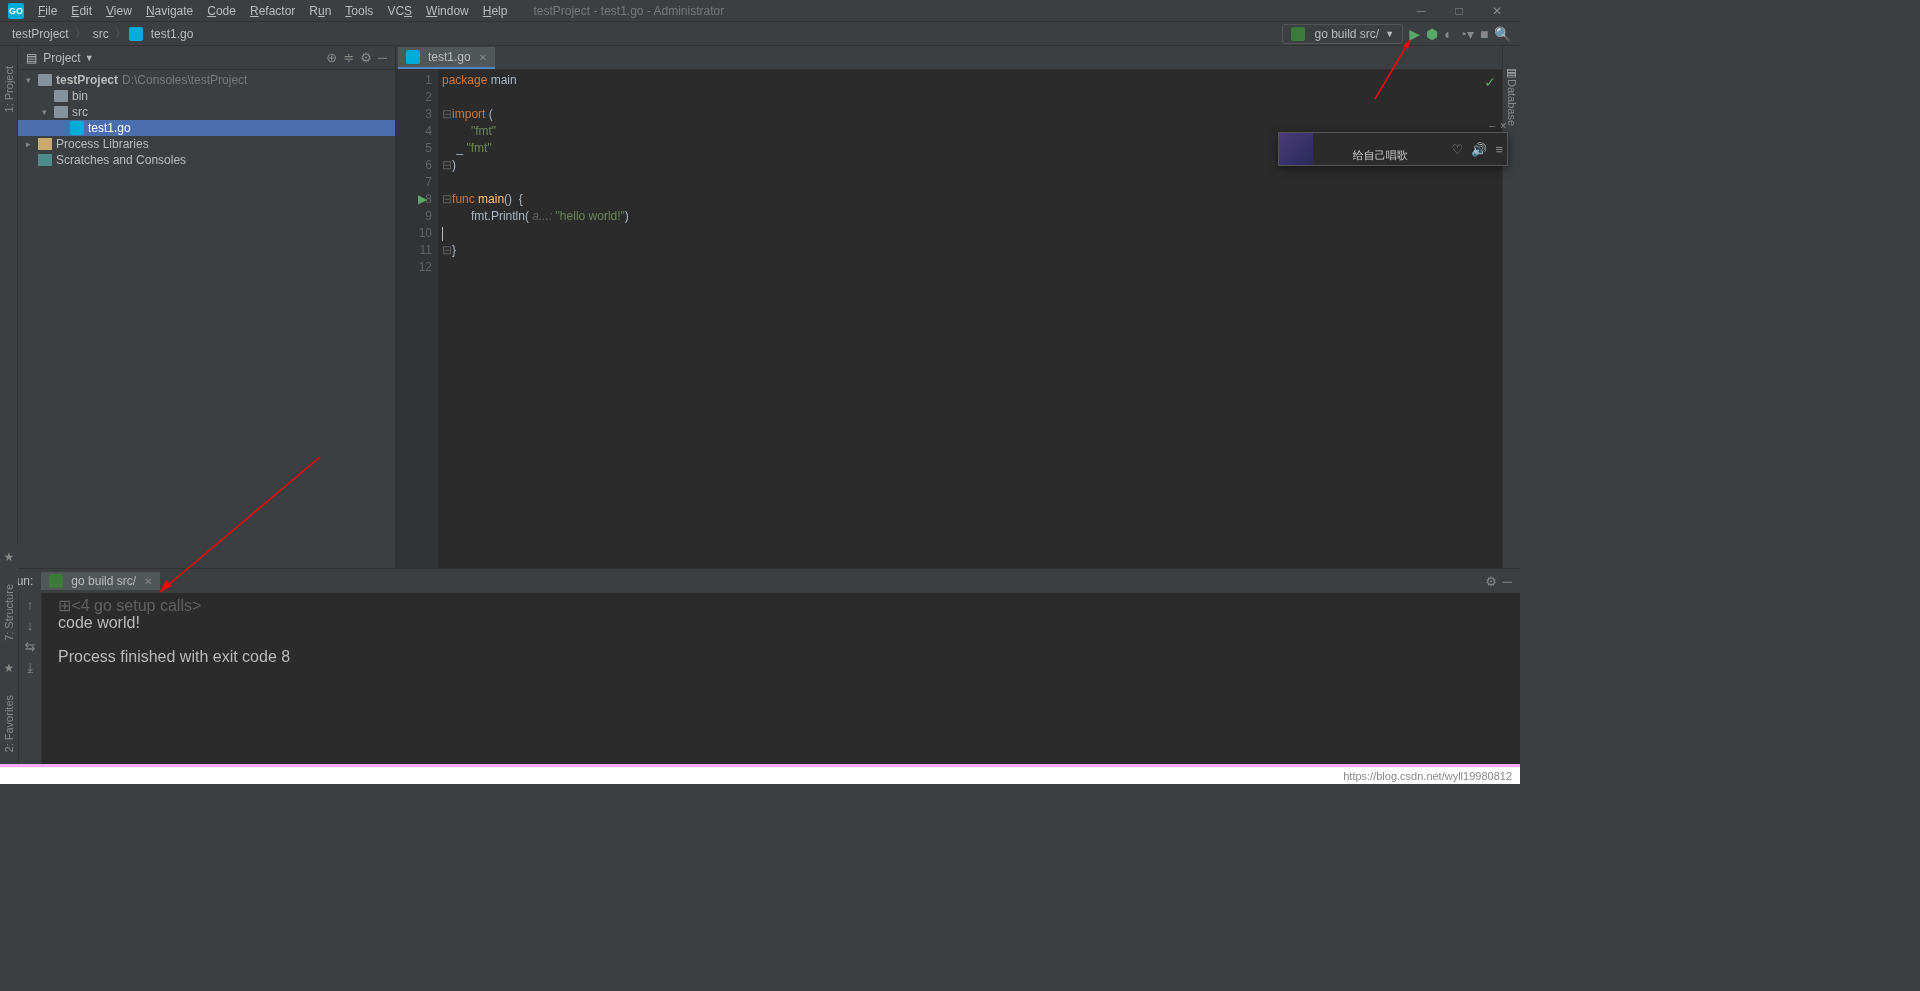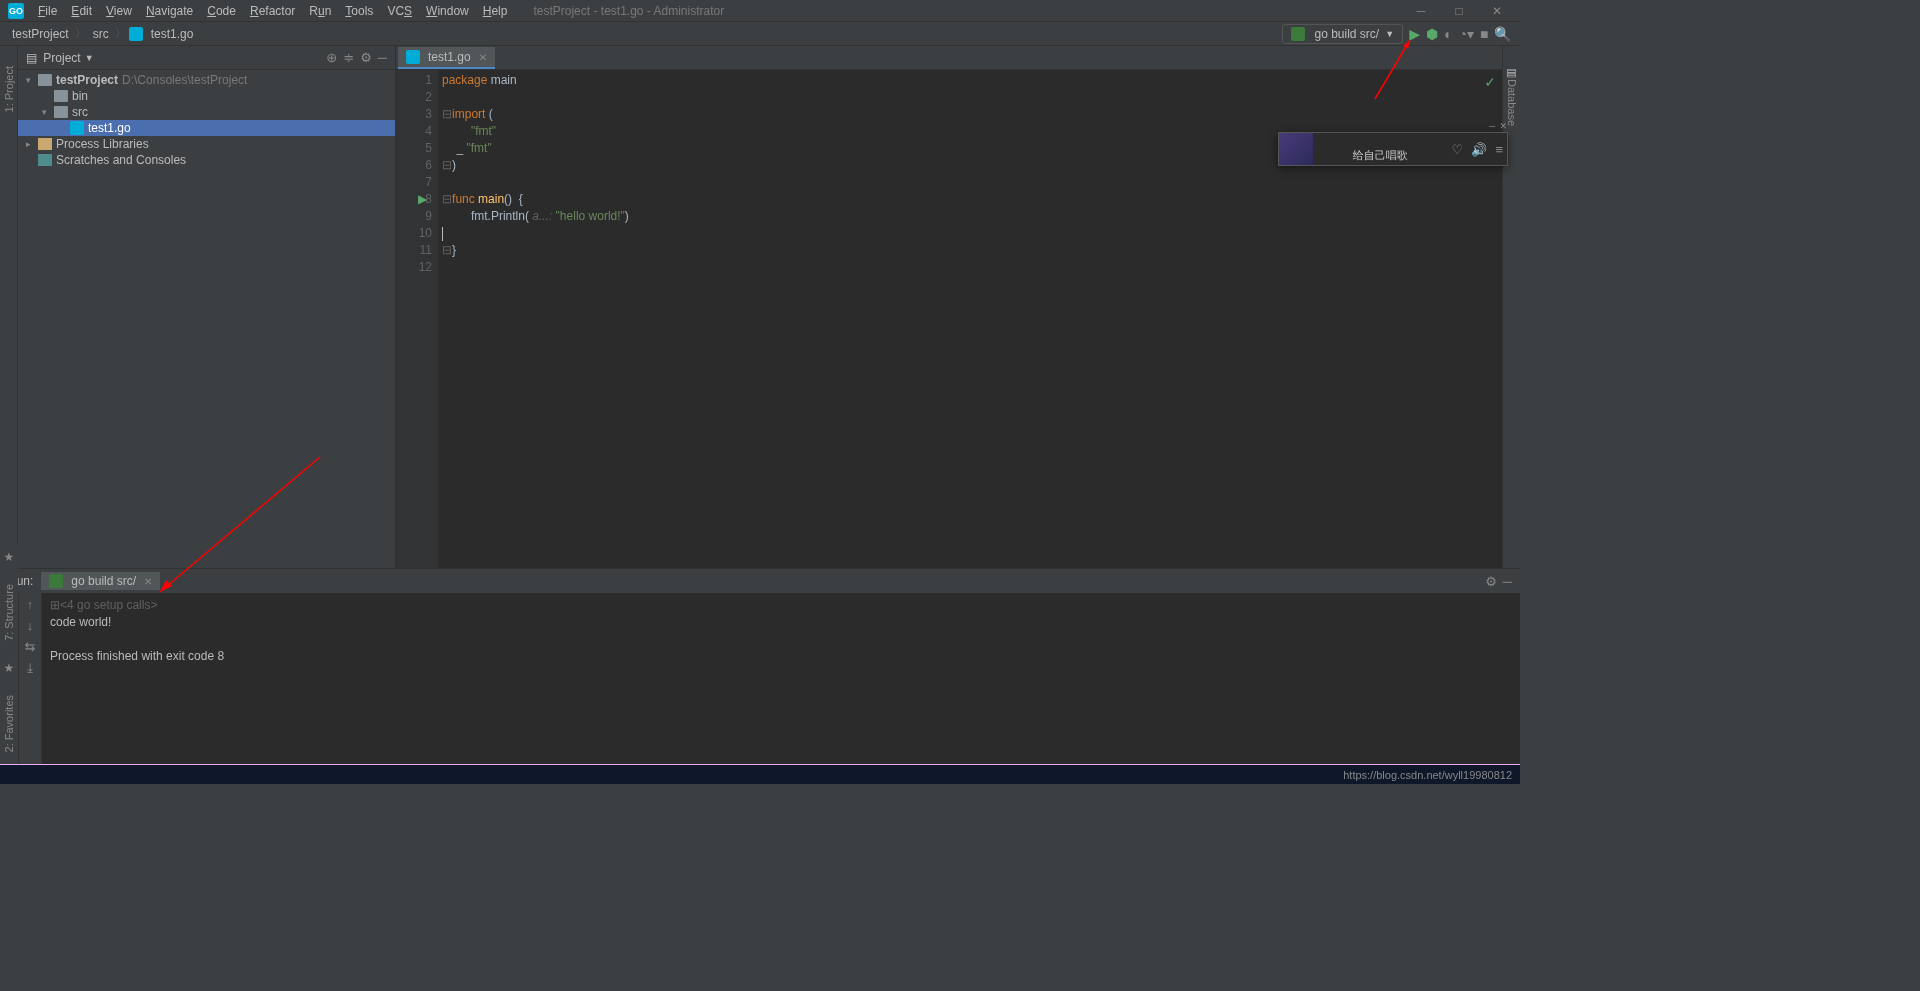--- a/index.html
+++ b/index.html
@@ -59,24 +59,24 @@
 .run-header { height:24px; background:#3c3f41; display:flex; align-items:center; padding:0 8px; }
 .run-header .spacer { flex:1; }
 .run-tab { background:#515658; padding:2px 8px; margin-left:8px; display:flex; align-items:center; gap:4px; }
 .run-tab .close { color:#888; margin-left:4px; font-size:10px; }
 .run-body { flex:1; display:flex; background:#2b2b2b; }
 .run-gutter-left { width:18px; background:#3c3f41; display:flex; flex-direction:column; align-items:center; padding-top:4px; gap:6px; }
 .run-gutter-left span { color:#888; font-size:13px; cursor:default; }
 .run-gutter-left .play { color:#59a869; }
 .run-gutter-right { width:24px; background:#3c3f41; display:flex; flex-direction:column; align-items:center; padding-top:4px; gap:6px; border-left:1px solid #323232; border-right:1px solid #323232; }
 .run-gutter-right span { color:#888; font-size:13px; cursor:default; }
-.console { flex:1; padding:4px 8px; font-family:Consolas,monospace; font-size:12px; line-height:17px; color:#bbbbbb; position:relative; }
+.console { flex:1; padding:4px 16px; font-family:Consolas,monospace; font-size:16px; line-height:17px; color:#bbbbbb; position:relative; }
 .console .dim { color:#606060; }
 .left-bottom-strip { position:absolute; left:0; bottom:20px; width:18px; background:#3c3f41; display:flex; flex-direction:column; align-items:center; gap:20px; }
-.status-bar { position:absolute; bottom:0; left:0; right:0; height:20px; background:#0f172a; border-top:1px solid #f0abfc; display:flex; align-items:center; padding:0 8px; }
+.status-bar { position:absolute; bottom:0; left:0; right:0; height:20px; background:#ffffff; border-top:3px solid #f0abfc; display:flex; align-items:center; padding:0 8px; }
 .status-bar .right-text { margin-left:auto; color:#888; font-size:11px; }
 .media-float { position:absolute; top:132px; right:12px; width:230px; height:34px; background:#2b2b2b; border:1px solid #555; display:flex; align-items:center; box-shadow:0 2px 8px rgba(0,0,0,0.5); }
 .media-float .art { width:34px; height:32px; background:linear-gradient(135deg,#4a3b7a,#2a2a5a); }
 .media-float .song { flex:1; text-align:center; color:#ccc; font-size:11px;margin-top:13px; }
 .media-float .mi { color:#888; margin:0 4px; font-size:13px; cursor:default; }
 .media-float .top-btns { position:absolute; top:-12px; right:0; display:flex; gap:4px; }
 .media-float .top-btns span { color:#888; font-size:9px; cursor:default; }
 .arrow-annotation { position:absolute; pointer-events:none; }
 </style>
 </head>

